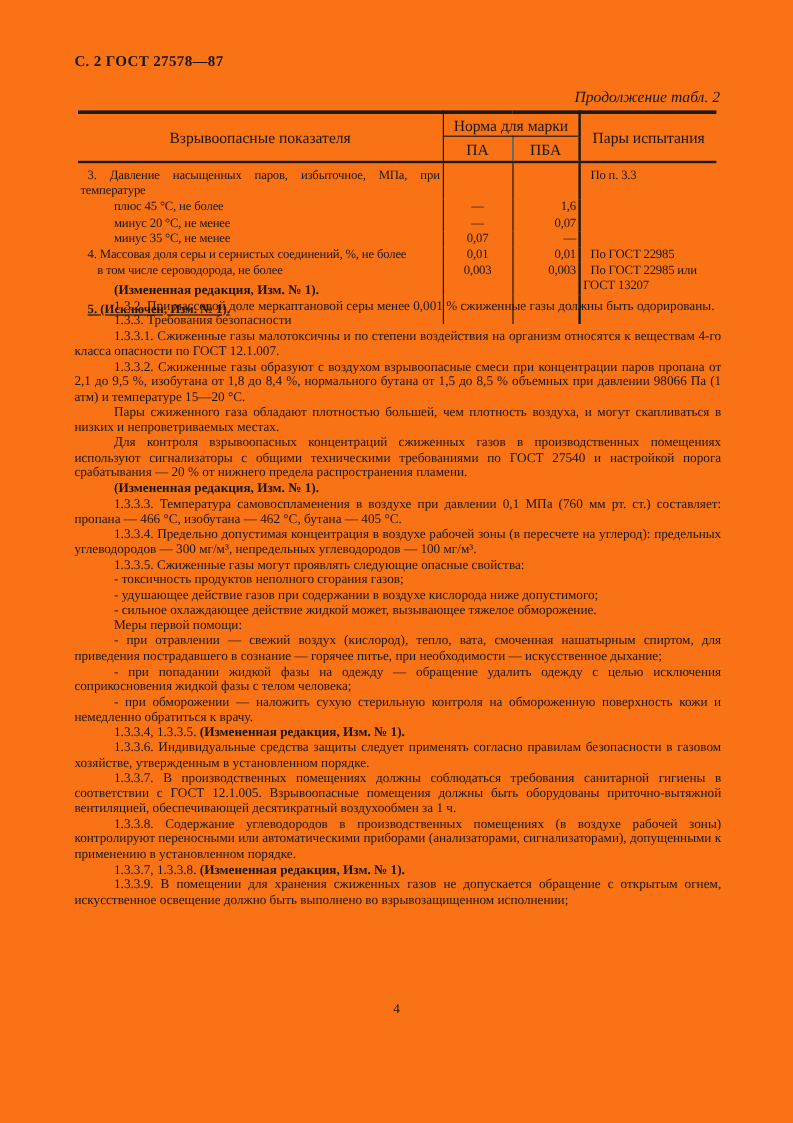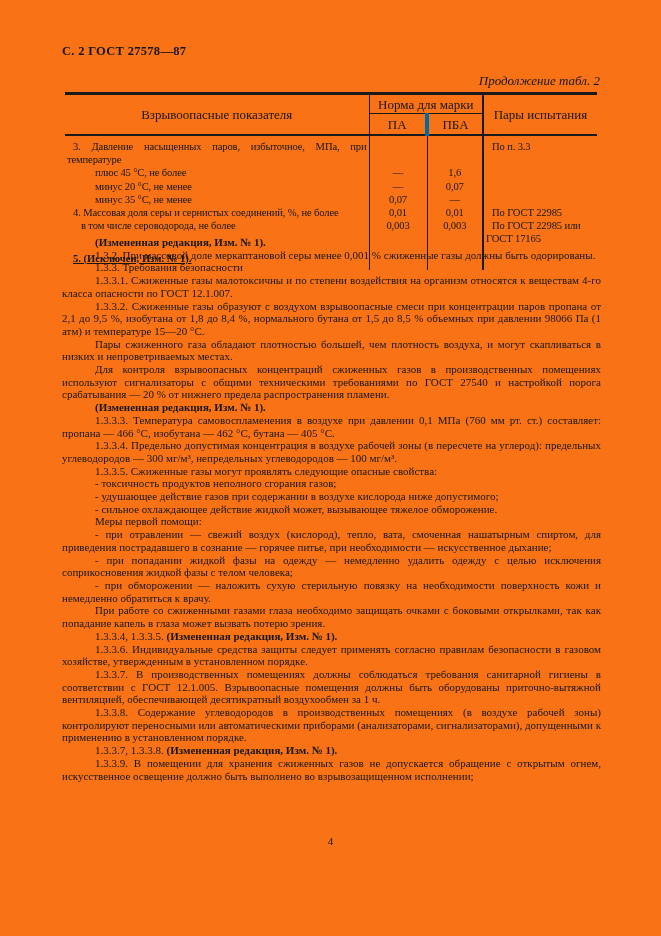--- a/index.html
+++ b/index.html
@@ -27,31 +27,31 @@
     border-top:3px solid #1a1a1a;
   }
   table.spec th,table.spec td{padding:0 2px;}
   thead th{
     font-weight:normal;font-size:13px;line-height:11px;
     text-align:center;vertical-align:middle;
     border-bottom:2px solid #1a1a1a;
   }
   th.c-name{border-right:1px solid #1a1a1a;}
   th.c-norm{border-right:2px solid #1a1a1a;border-bottom:1px solid #1a1a1a;height:18px;}
-  th.c-pa{border-right:4px solid #0369a1;height:20px;}
+  th.c-pa{border-right:1px solid #0369a1;height:20px;}
   th.c-pba{border-right:2px solid #1a1a1a;}
   th.c-method{}
 
   tbody td{
     font-size:10.6px;line-height:13.2px;vertical-align:top;
     letter-spacing:-.15px;
   }
   td.n{text-align:justify;border-right:1px solid #1a1a1a;}
   td.pa{border-right:1px solid #1a1a1a;text-align:center;}
-  td.pba{border-right:2px solid #1a1a1a;text-align:center;}
+  td.pba{border-right:2px solid #1a1a1a;text-align:right;}
   td.m{text-align:left;padding-left:2px;text-indent:6px;font-family:Liberation Serif, serif;}
   tr.item td.n{text-indent:6px;}
   tr.sub td.n{padding-left:30px;}
   tr.sub2 td.n{padding-left:16px;}
   tr.first td{padding-top:4px;}
   tr.excl td{padding-top:6px;padding-bottom:5px;}
   tr.excl td.n{font-weight:bold;text-indent:6px;letter-spacing:0;text-decoration:underline;}
 
   
   .body-text{
@@ -120,21 +120,21 @@
       <tr class="item">
         <td class="n">4. Массовая доля серы и сернистых соединений, %, не более</td>
         <td class="pa">0,01</td>
         <td class="pba">0,01</td>
         <td class="m">По ГОСТ 22985</td>
       </tr>
       <tr class="sub2">
         <td class="n">в том числе сероводорода, не более</td>
         <td class="pa">0,003</td>
         <td class="pba">0,003</td>
-        <td class="m">По ГОСТ 22985 или ГОСТ 17165</td>
+        <td class="m">По ГОСТ 22985 или ГОСТ 13207</td>
       </tr>
       <tr class="excl">
         <td class="n">5. (Исключен, Изм. № 1).</td>
         <td class="pa"></td>
         <td class="pba"></td>
         <td class="m"></td>
       </tr>
     </tbody>
   </table>
 
@@ -164,25 +164,24 @@
   <p><span>- токсичность продуктов неполного сгорания газов;</span><span class="b"></span></p>
 
   <p><span>- удушающее действие газов при содержании в воздухе кислорода ниже допустимого;</span><span class="b"></span></p>
 
   <p><span>- сильное охлаждающее действие жидкой может, вызывающее тяжелое обморожение.</span><span class="b"></span></p>
 
   <p><span>Меры первой помощи:</span><span class="b"></span></p>
 
   <p><span>- при отравлении — свежий воздух (кислород), тепло, вата, смоченная нашатырным спиртом, для приведения пострадавшего в сознание — горячее питье, при необходимости — искусственное дыхание;</span><span class="b"></span></p>
 
-  <p><span>- при попадании жидкой фазы на одежду — немедленно удалить одежду с целью исключения соприкосновения жидкой фазы с телом человека;</span><span class="b"></span></p>
+  <p><span>- при попадании жидкой фазы на одежду — обращение удалить одежду с целью исключения соприкосновения жидкой фазы с телом человека;</span><span class="b"></span></p>
 
-  <p><span>- при обморожении — наложить сухую стерильную повязку на необходимости поверхность кожи и немедленно обратиться к врачу.</span><span class="b"></span></p>
+  <p><span>- при обморожении — наложить сухую стерильную контроля на обмороженную поверхность кожи и немедленно обратиться к врачу.</span><span class="b"></span></p>
 
-  <p><span>При работе со сжиженными газами глаза необходимо защищать очками с боковыми открылками, так как попадание капель в глаза может вызвать потерю зрения.</span><span class="b"></span></p>
 
   <p><span>1.3.3.4, 1.3.3.5. </span><span class="b">(Измененная редакция, Изм. № 1).</span></p>
 
   <p><span>1.3.3.6. Индивидуальные средства защиты следует применять согласно правилам безопасности в газовом хозяйстве, утвержденным в установленном порядке.</span><span class="b"></span></p>
 
   <p><span>1.3.3.7. В производственных помещениях должны соблюдаться требования санитарной гигиены в соответствии с ГОСТ 12.1.005. Взрывоопасные помещения должны быть оборудованы приточно-вытяжной вентиляцией, обеспечивающей десятикратный воздухообмен за 1 ч.</span><span class="b"></span></p>
 
   <p><span>1.3.3.8. Содержание углеводородов в производственных помещениях (в воздухе рабочей зоны) контролируют переносными или автоматическими приборами (анализаторами, сигнализаторами), допущенными к применению в установленном порядке.</span><span class="b"></span></p>
 
   <p><span>1.3.3.7, 1.3.3.8. </span><span class="b">(Измененная редакция, Изм. № 1).</span></p>

